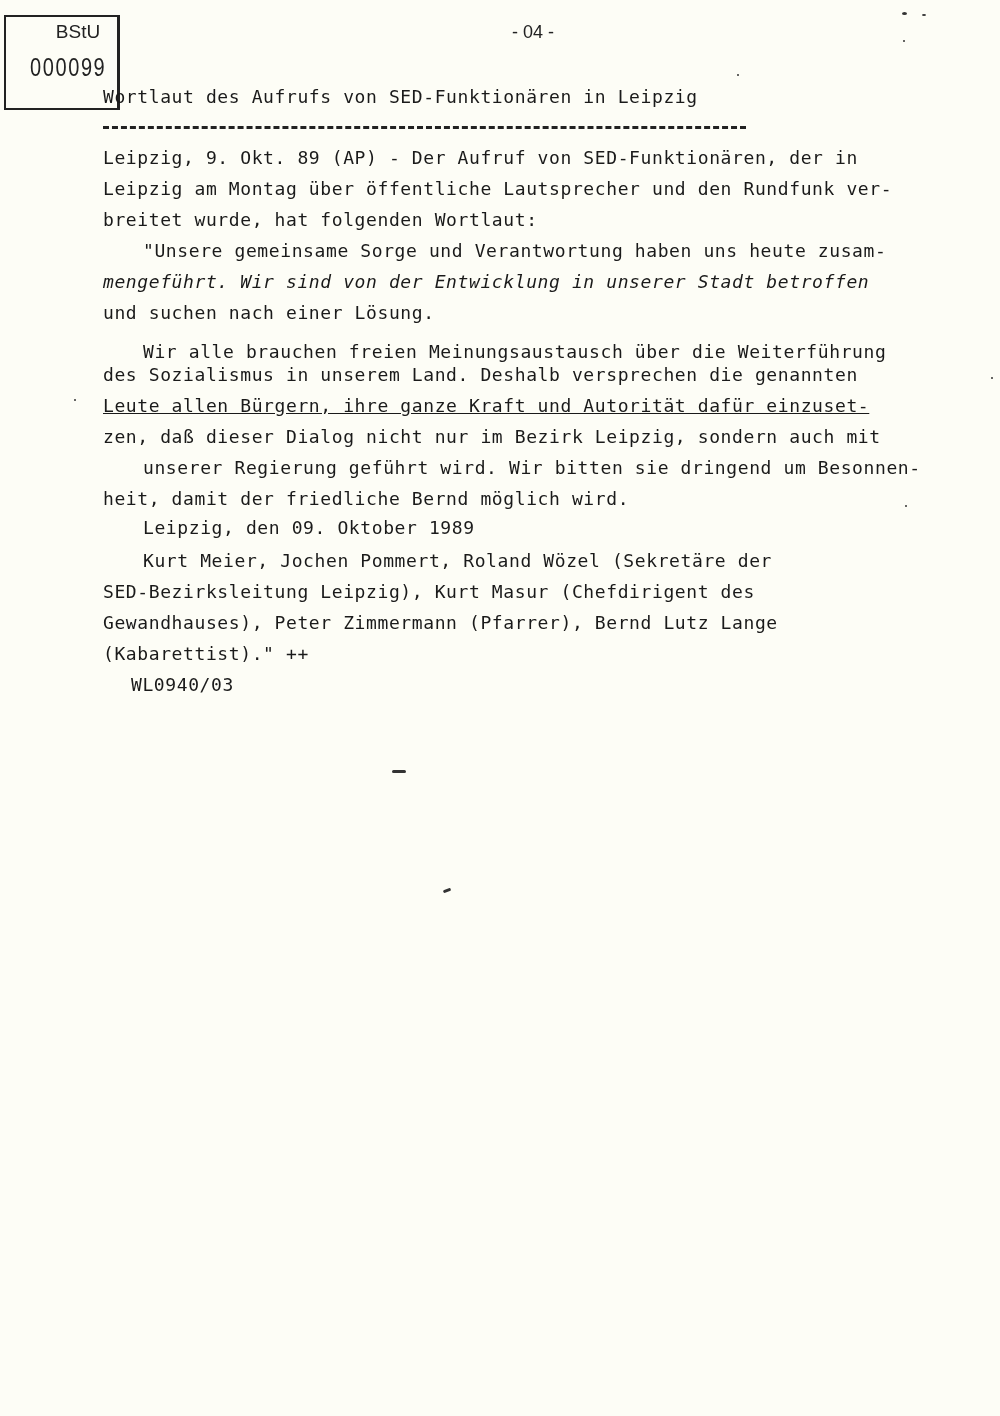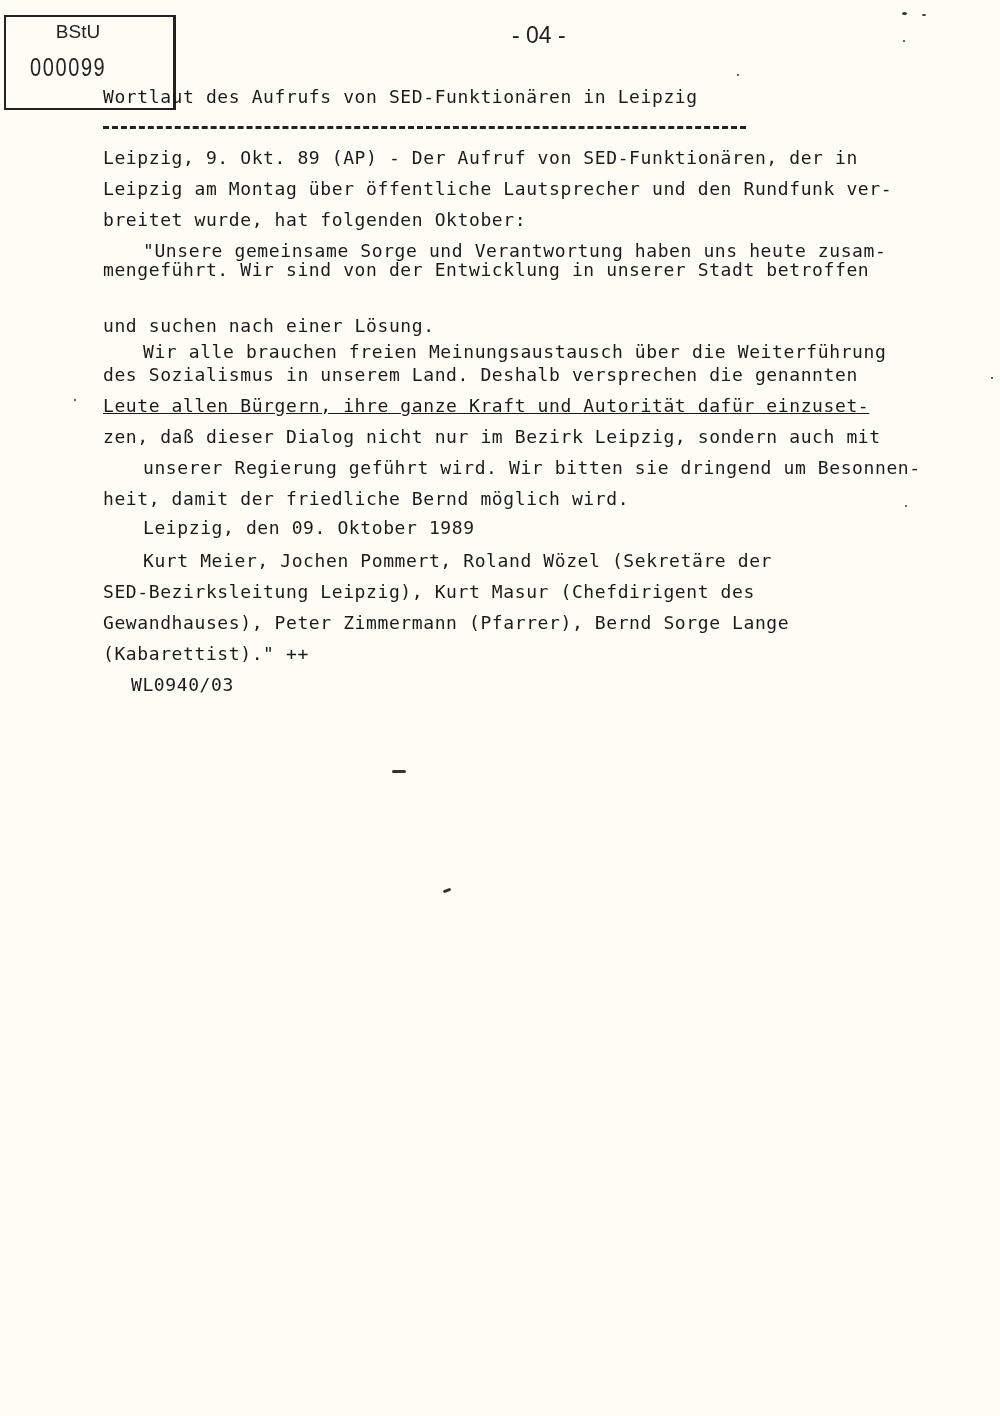--- a/index.html
+++ b/index.html
@@ -12,21 +12,21 @@
       background: #fdfdf6;
       position: relative;
       overflow: hidden;
       font-family: "DejaVu Sans Mono", "Liberation Mono", monospace;
       color: #1a1a1a;
     }
     .stamp {
       position: absolute;
       left: 4px;
       top: 15px;
-      width: 172px;
+      width: 116px;
       height: 95px;
       border: 2px solid #222;
       border-right: 3px solid #222;
       box-sizing: border-box;
     }
     .stamp-org {
       position: absolute;
       left: 0;
       width: 144px;
       top: 4px;
@@ -44,21 +44,21 @@
       letter-spacing: 2px;
       transform: scaleX(0.8);
       transform-origin: left;
       color: #222;
     }
     .page-number {
       position: absolute;
       left: 512px;
       top: 22px;
       font-family: "Liberation Sans", sans-serif;
-      font-size: 23px;
+      font-size: 18px;
       color: #222;
     }
     .doc {
       position: absolute;
       left: 103px;
       top: 0;
       width: 860px;
     }
     .line {
       position: absolute;
@@ -92,34 +92,34 @@
 </div>
 
 <div class="page-number">- 04 -</div>
 
 <div class="doc">
   <div class="line" style="top:87px;">Wortlaut des Aufrufs von SED-Funktionären in Leipzig</div>
   <div class="title-rule"></div>
 
   <div class="line" style="top:148px;">Leipzig, 9. Okt. 89 (AP) - Der Aufruf von SED-Funktionären, der in</div>
   <div class="line" style="top:179px;">Leipzig am Montag über öffentliche Lautsprecher und den Rundfunk ver-</div>
-  <div class="line" style="top:210px;">breitet wurde, hat folgenden Oktober:</div>
+  <div class="line" style="top:210px;">breitet wurde, hat folgenden Wortlaut:</div>
   <div class="line indent" style="top:241px;">"Unsere gemeinsame Sorge und Verantwortung haben uns heute zusam-</div>
-  <div class="line" style="top:260px;">mengeführt. Wir sind von der Entwicklung in unserer Stadt betroffen</div>
-  <div class="line" style="top:303px;margin-top:13px;">und suchen nach einer Lösung.</div>
+  <div class="line" style="top:272px;font-style:italic;">mengeführt. Wir sind von der Entwicklung in unserer Stadt betroffen</div>
+  <div class="line" style="top:303px;">und suchen nach einer Lösung.</div>
   <div class="line indent" style="top:342px;">Wir alle brauchen freien Meinungsaustausch über die Weiterführung</div>
   <div class="line" style="top:365px;">des Sozialismus in unserem Land. Deshalb versprechen die genannten</div>
   <div class="line" style="top:396px;text-decoration:underline;">Leute allen Bürgern, ihre ganze Kraft und Autorität dafür einzuset-</div>
   <div class="line" style="top:427px;">zen, daß dieser Dialog nicht nur im Bezirk Leipzig, sondern auch mit</div>
   <div class="line" style="top:458px;margin-left:40px;">unserer Regierung geführt wird. Wir bitten sie dringend um Besonnen-</div>
   <div class="line" style="top:489px;">heit, damit der friedliche Bernd möglich wird.</div>
   <div class="line indent" style="top:518px;">Leipzig, den 09. Oktober 1989</div>
   <div class="line indent" style="top:551px;">Kurt Meier, Jochen Pommert, Roland Wözel (Sekretäre der</div>
   <div class="line" style="top:582px;">SED-Bezirksleitung Leipzig), Kurt Masur (Chefdirigent des</div>
-  <div class="line" style="top:613px;">Gewandhauses), Peter Zimmermann (Pfarrer), Bernd Sorge Lange</div>
+  <div class="line" style="top:613px;">Gewandhauses), Peter Zimmermann (Pfarrer), Bernd Lutz Lange</div>
   <div class="line" style="top:644px;">(Kabarettist)." ++</div>
   <div class="line" style="top:675px;margin-left:28px;">WL0940/03</div>
 </div>
 
 <div class="speck" style="left:392px;top:770px;width:14px;height:3px;border-radius:2px;"></div>
 <div class="speck" style="left:443px;top:889px;width:8px;height:3px;border-radius:2px;transform:rotate(-20deg);"></div>
 <div class="speck" style="left:902px;top:12px;width:5px;height:3px;"></div>
 <div class="speck" style="left:922px;top:14px;width:4px;height:2px;"></div>
 <div class="speck" style="left:903px;top:40px;width:2px;height:2px;"></div>
 <div class="speck" style="left:737px;top:74px;width:2px;height:2px;"></div>

